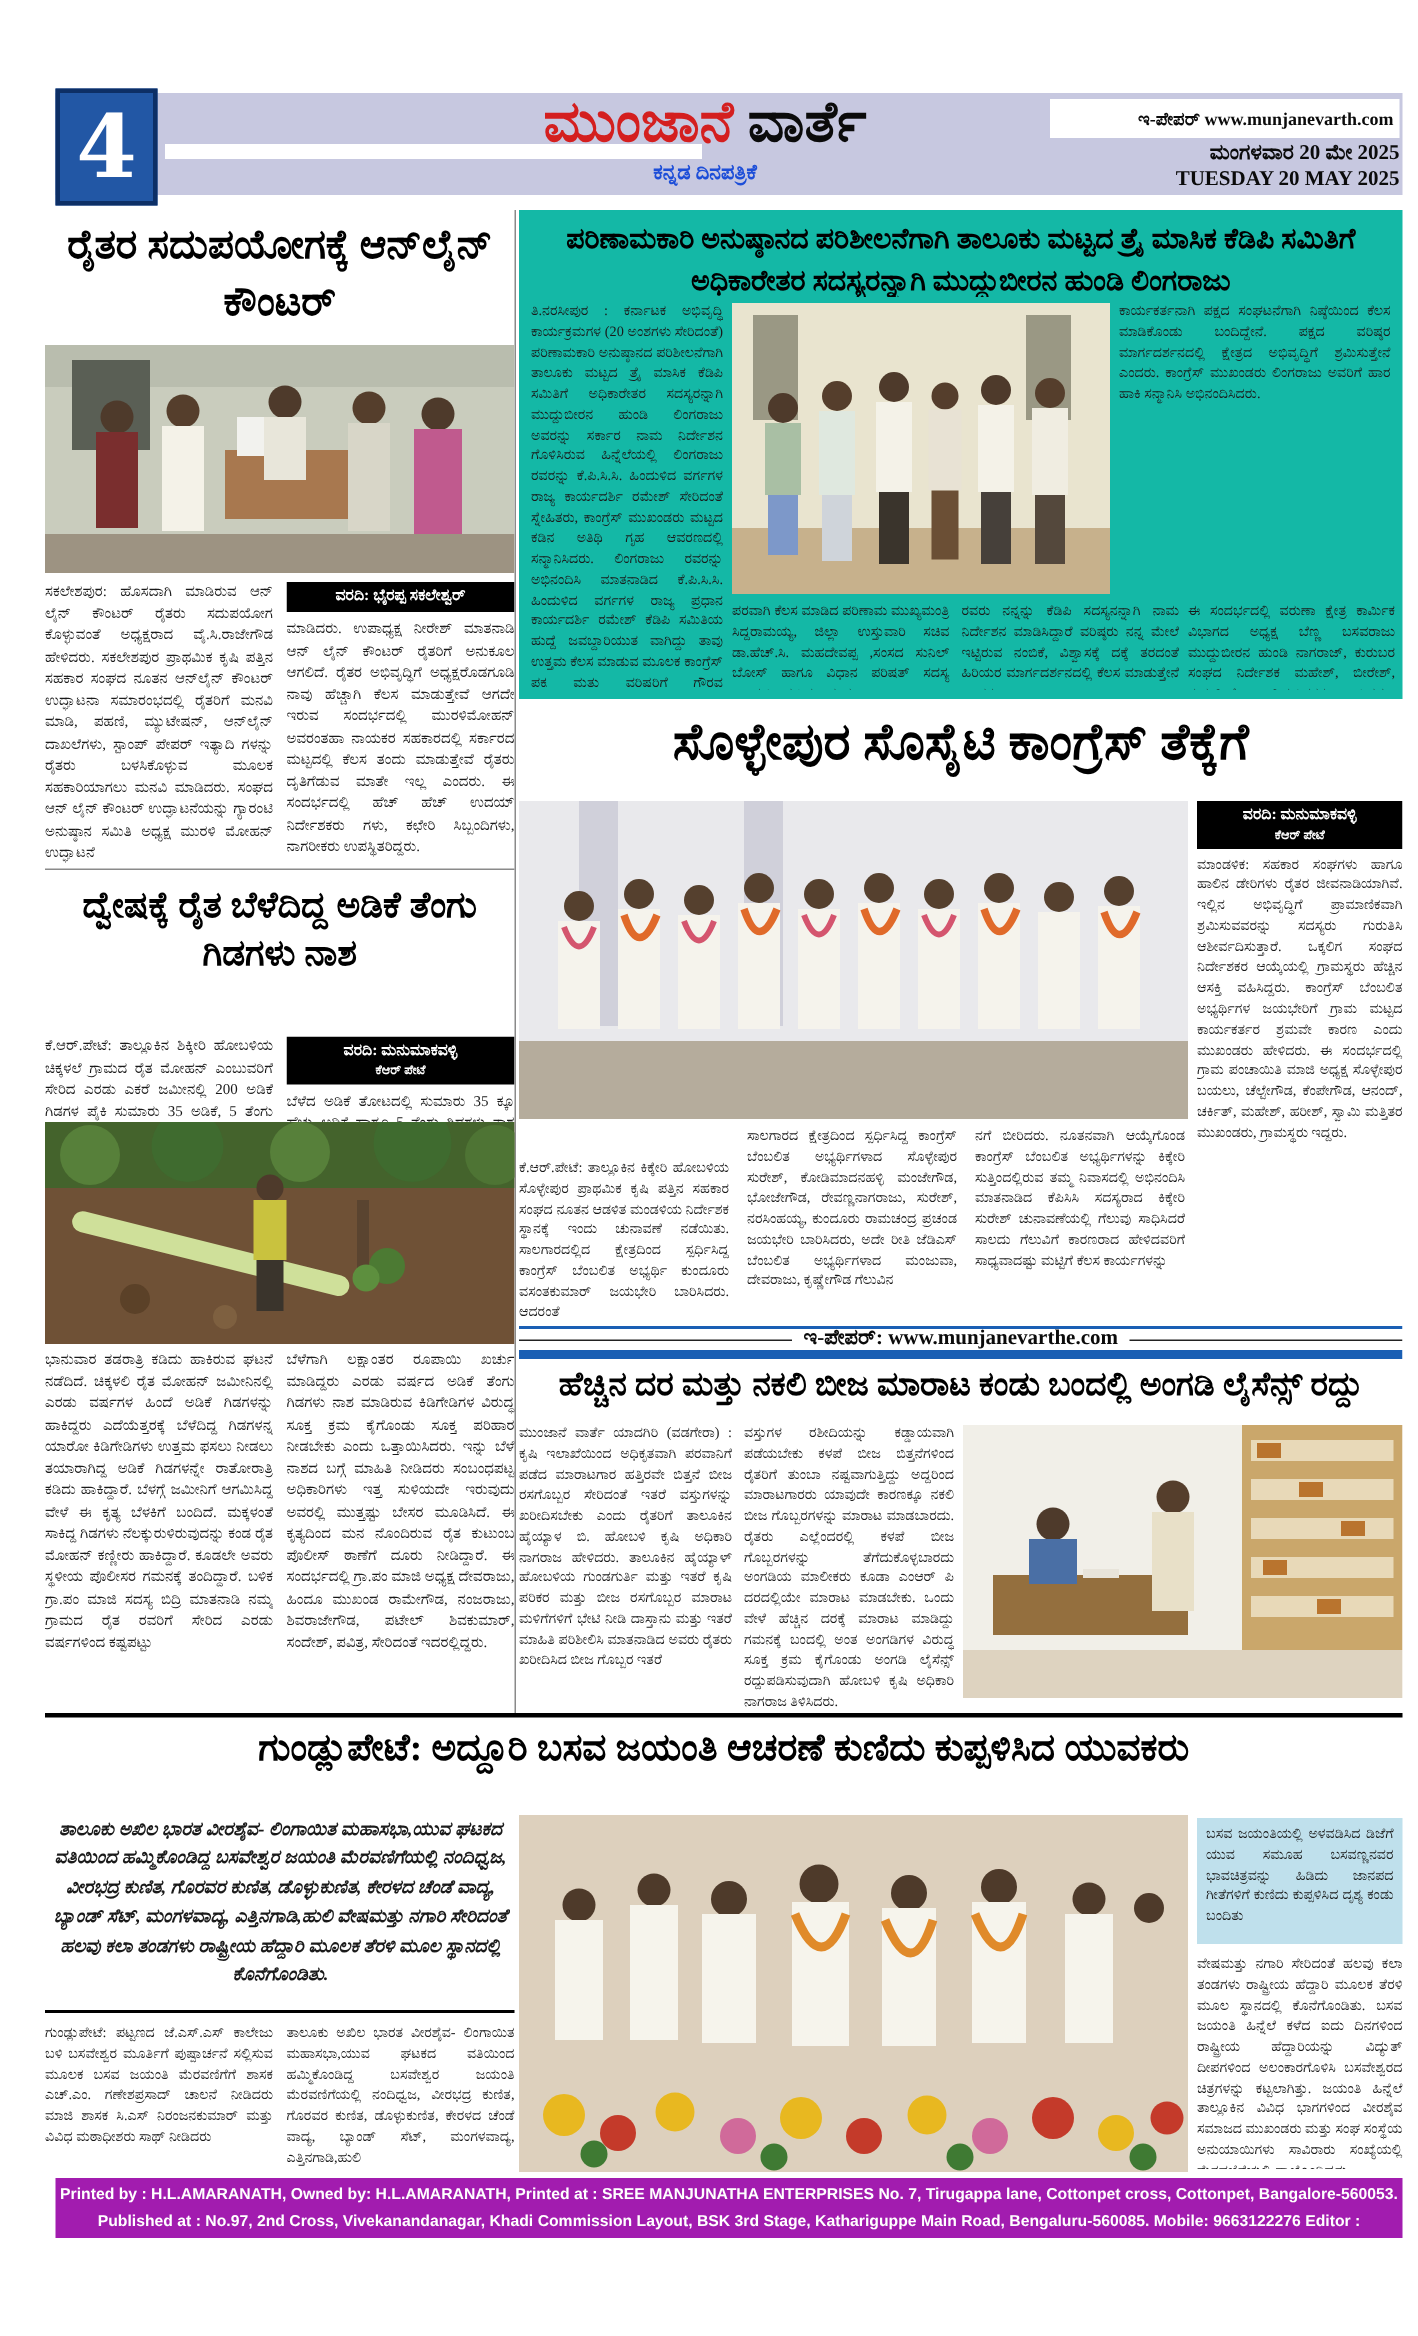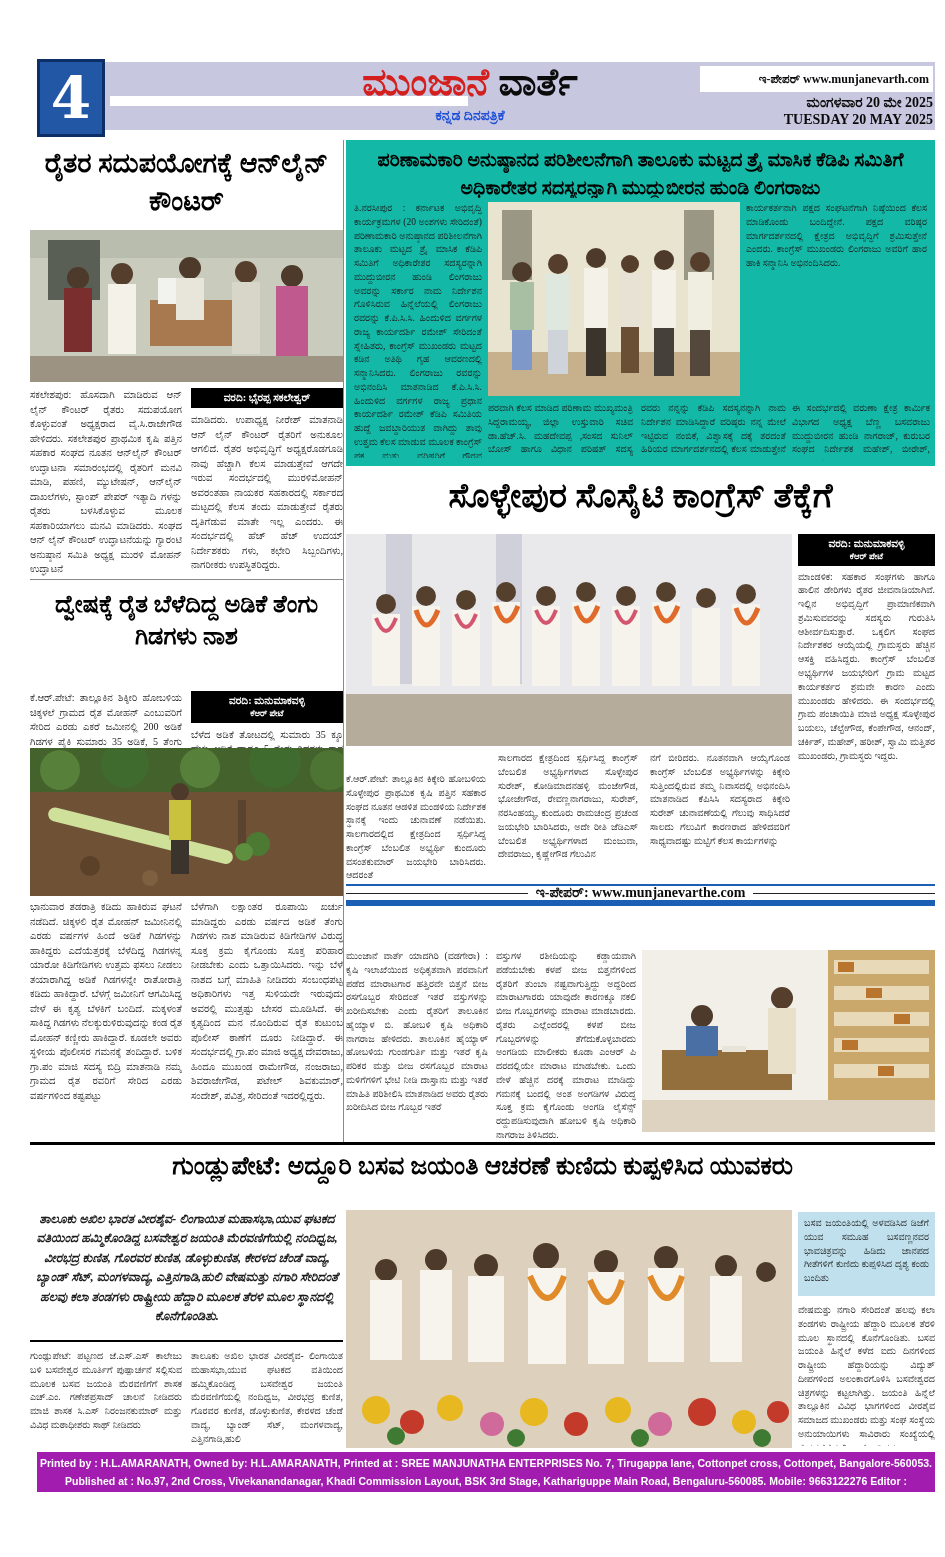--- a/index.html
+++ b/index.html
@@ -231,20 +231,21 @@
   <div class="abs banner-wrap" style="left:346px; top:884px; width:589px;">
     <div class="banner-top"></div>
     <div class="banner-label">
       <span class="dash"></span>
       <span class="txt">ಇ-ಪೇಪರ್: www.munjanevarthe.com</span>
       <span class="dash"></span>
     </div>
     <div class="banner-bar"></div>
   </div>
 
+  <div class="abs headline" style="left:346px; top:910px; width:589px; height:34px; font-size:22px; white-space:nowrap;">ಹೆಚ್ಚಿನ ದರ ಮತ್ತು ನಕಲಿ ಬೀಜ ಮಾರಾಟ ಕಂಡು ಬಂದಲ್ಲಿ ಅಂಗಡಿ ಲೈಸೆನ್ಸ್ ರದ್ದು</div>
 
   <div class="abs kn-body" style="left:346px; top:950px; width:142px; height:188px; font-size:9.5px;">ಮುಂಜಾನೆ ವಾರ್ತೆ ಯಾದಗಿರಿ (ವಡಗೇರಾ) : ಕೃಷಿ ಇಲಾಖೆಯಿಂದ ಅಧಿಕೃತವಾಗಿ ಪರವಾನಿಗೆ ಪಡೆದ ಮಾರಾಟಗಾರ ಹತ್ತಿರವೇ ಬಿತ್ತನೆ ಬೀಜ ರಸಗೊಬ್ಬರ ಸೇರಿದಂತೆ ಇತರೆ ವಸ್ತುಗಳನ್ನು ಖರೀದಿಸಬೇಕು ಎಂದು ರೈತರಿಗೆ ತಾಲೂಕಿನ ಹೈಯ್ಯಾಳ ಬಿ. ಹೋಬಳಿ ಕೃಷಿ ಅಧಿಕಾರಿ ನಾಗರಾಜ ಹೇಳಿದರು. ತಾಲೂಕಿನ ಹೈಯ್ಯಾಳ್ ಹೋಬಳಿಯ ಗುಂಡಗುರ್ತಿ ಮತ್ತು ಇತರೆ ಕೃಷಿ ಪರಿಕರ ಮತ್ತು ಬೀಜ ರಸಗೊಬ್ಬರ ಮಾರಾಟ ಮಳಿಗೆಗಳಿಗೆ ಭೇಟಿ ನೀಡಿ ದಾಸ್ತಾನು ಮತ್ತು ಇತರೆ ಮಾಹಿತಿ ಪರಿಶೀಲಿಸಿ ಮಾತನಾಡಿದ ಅವರು ರೈತರು ಖರೀದಿಸಿದ ಬೀಜ ಗೊಬ್ಬರ ಇತರೆ</div>
   <div class="abs kn-body" style="left:496px; top:950px; width:140px; height:188px; font-size:9.5px;">ವಸ್ತುಗಳ ರಶೀದಿಯನ್ನು ಕಡ್ಡಾಯವಾಗಿ ಪಡೆಯಬೇಕು ಕಳಪೆ ಬೀಜ ಬಿತ್ತನೆಗಳಿಂದ ರೈತರಿಗೆ ತುಂಬಾ ನಷ್ಟವಾಗುತ್ತಿದ್ದು ಅದ್ದರಿಂದ ಮಾರಾಟಗಾರರು ಯಾವುದೇ ಕಾರಣಕ್ಕೂ ನಕಲಿ ಬೀಜ ಗೊಬ್ಬರಗಳನ್ನು ಮಾರಾಟ ಮಾಡಬಾರದು. ರೈತರು ಎಲ್ಲೆಂದರಲ್ಲಿ ಕಳಪೆ ಬೀಜ ಗೊಬ್ಬರಗಳನ್ನು ತೆಗೆದುಕೊಳ್ಳಬಾರದು ಅಂಗಡಿಯ ಮಾಲೀಕರು ಕೂಡಾ ಎಂಆರ್ ಪಿ ದರದಲ್ಲಿಯೇ ಮಾರಾಟ ಮಾಡಬೇಕು. ಒಂದು ವೇಳೆ ಹೆಚ್ಚಿನ ದರಕ್ಕೆ ಮಾರಾಟ ಮಾಡಿದ್ದು ಗಮನಕ್ಕೆ ಬಂದಲ್ಲಿ ಅಂತ ಅಂಗಡಿಗಳ ವಿರುದ್ಧ ಸೂಕ್ತ ಕ್ರಮ ಕೈಗೊಂಡು ಅಂಗಡಿ ಲೈಸೆನ್ಸ್ ರದ್ದುಪಡಿಸುವುದಾಗಿ ಹೋಬಳಿ ಕೃಷಿ ಅಧಿಕಾರಿ ನಾಗರಾಜ ತಿಳಿಸಿದರು.</div>
 
   <svg class="abs photo" style="left:642px; top:950px;" width="293" height="182" viewBox="0 0 293 182" preserveAspectRatio="none">
     <rect width="293" height="182" fill="#f1efe8"></rect>
     <rect x="186" y="0" width="107" height="150" fill="#caa76b"></rect>
     <g fill="#e8d9b8">
       <rect x="192" y="10" width="95" height="14"></rect>
         <rect x="192" y="36" width="95" height="14"></rect>

